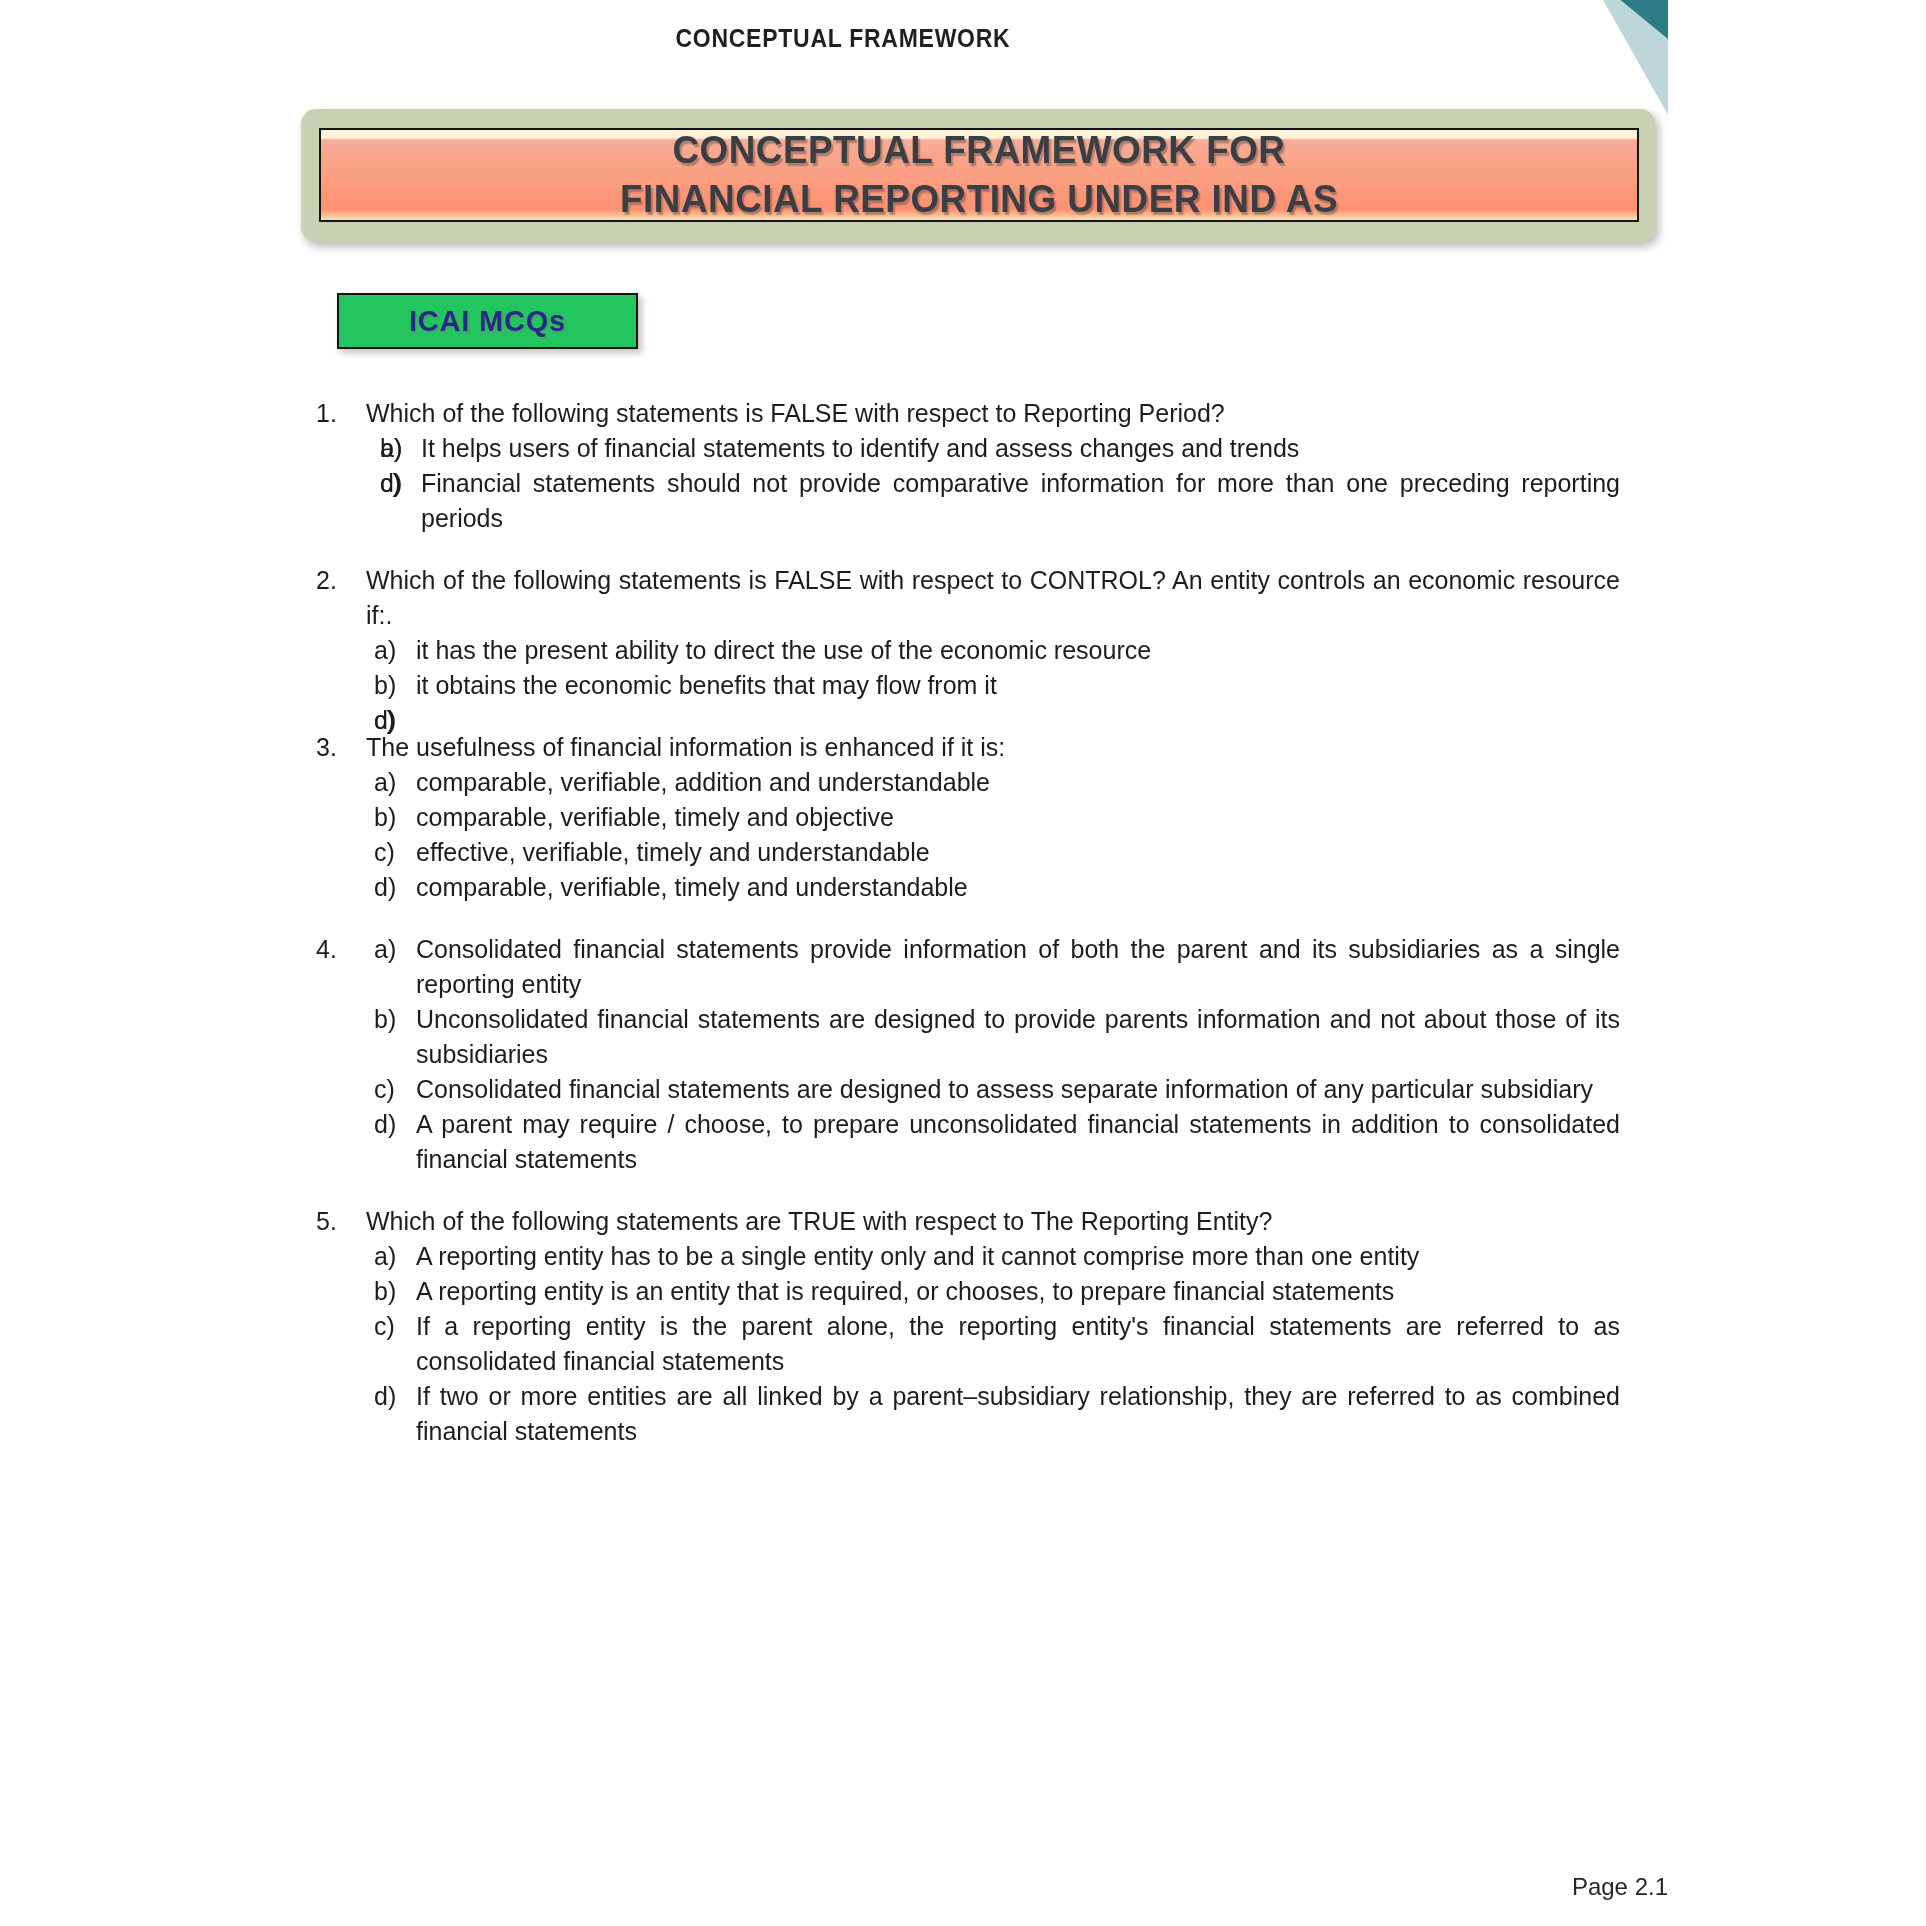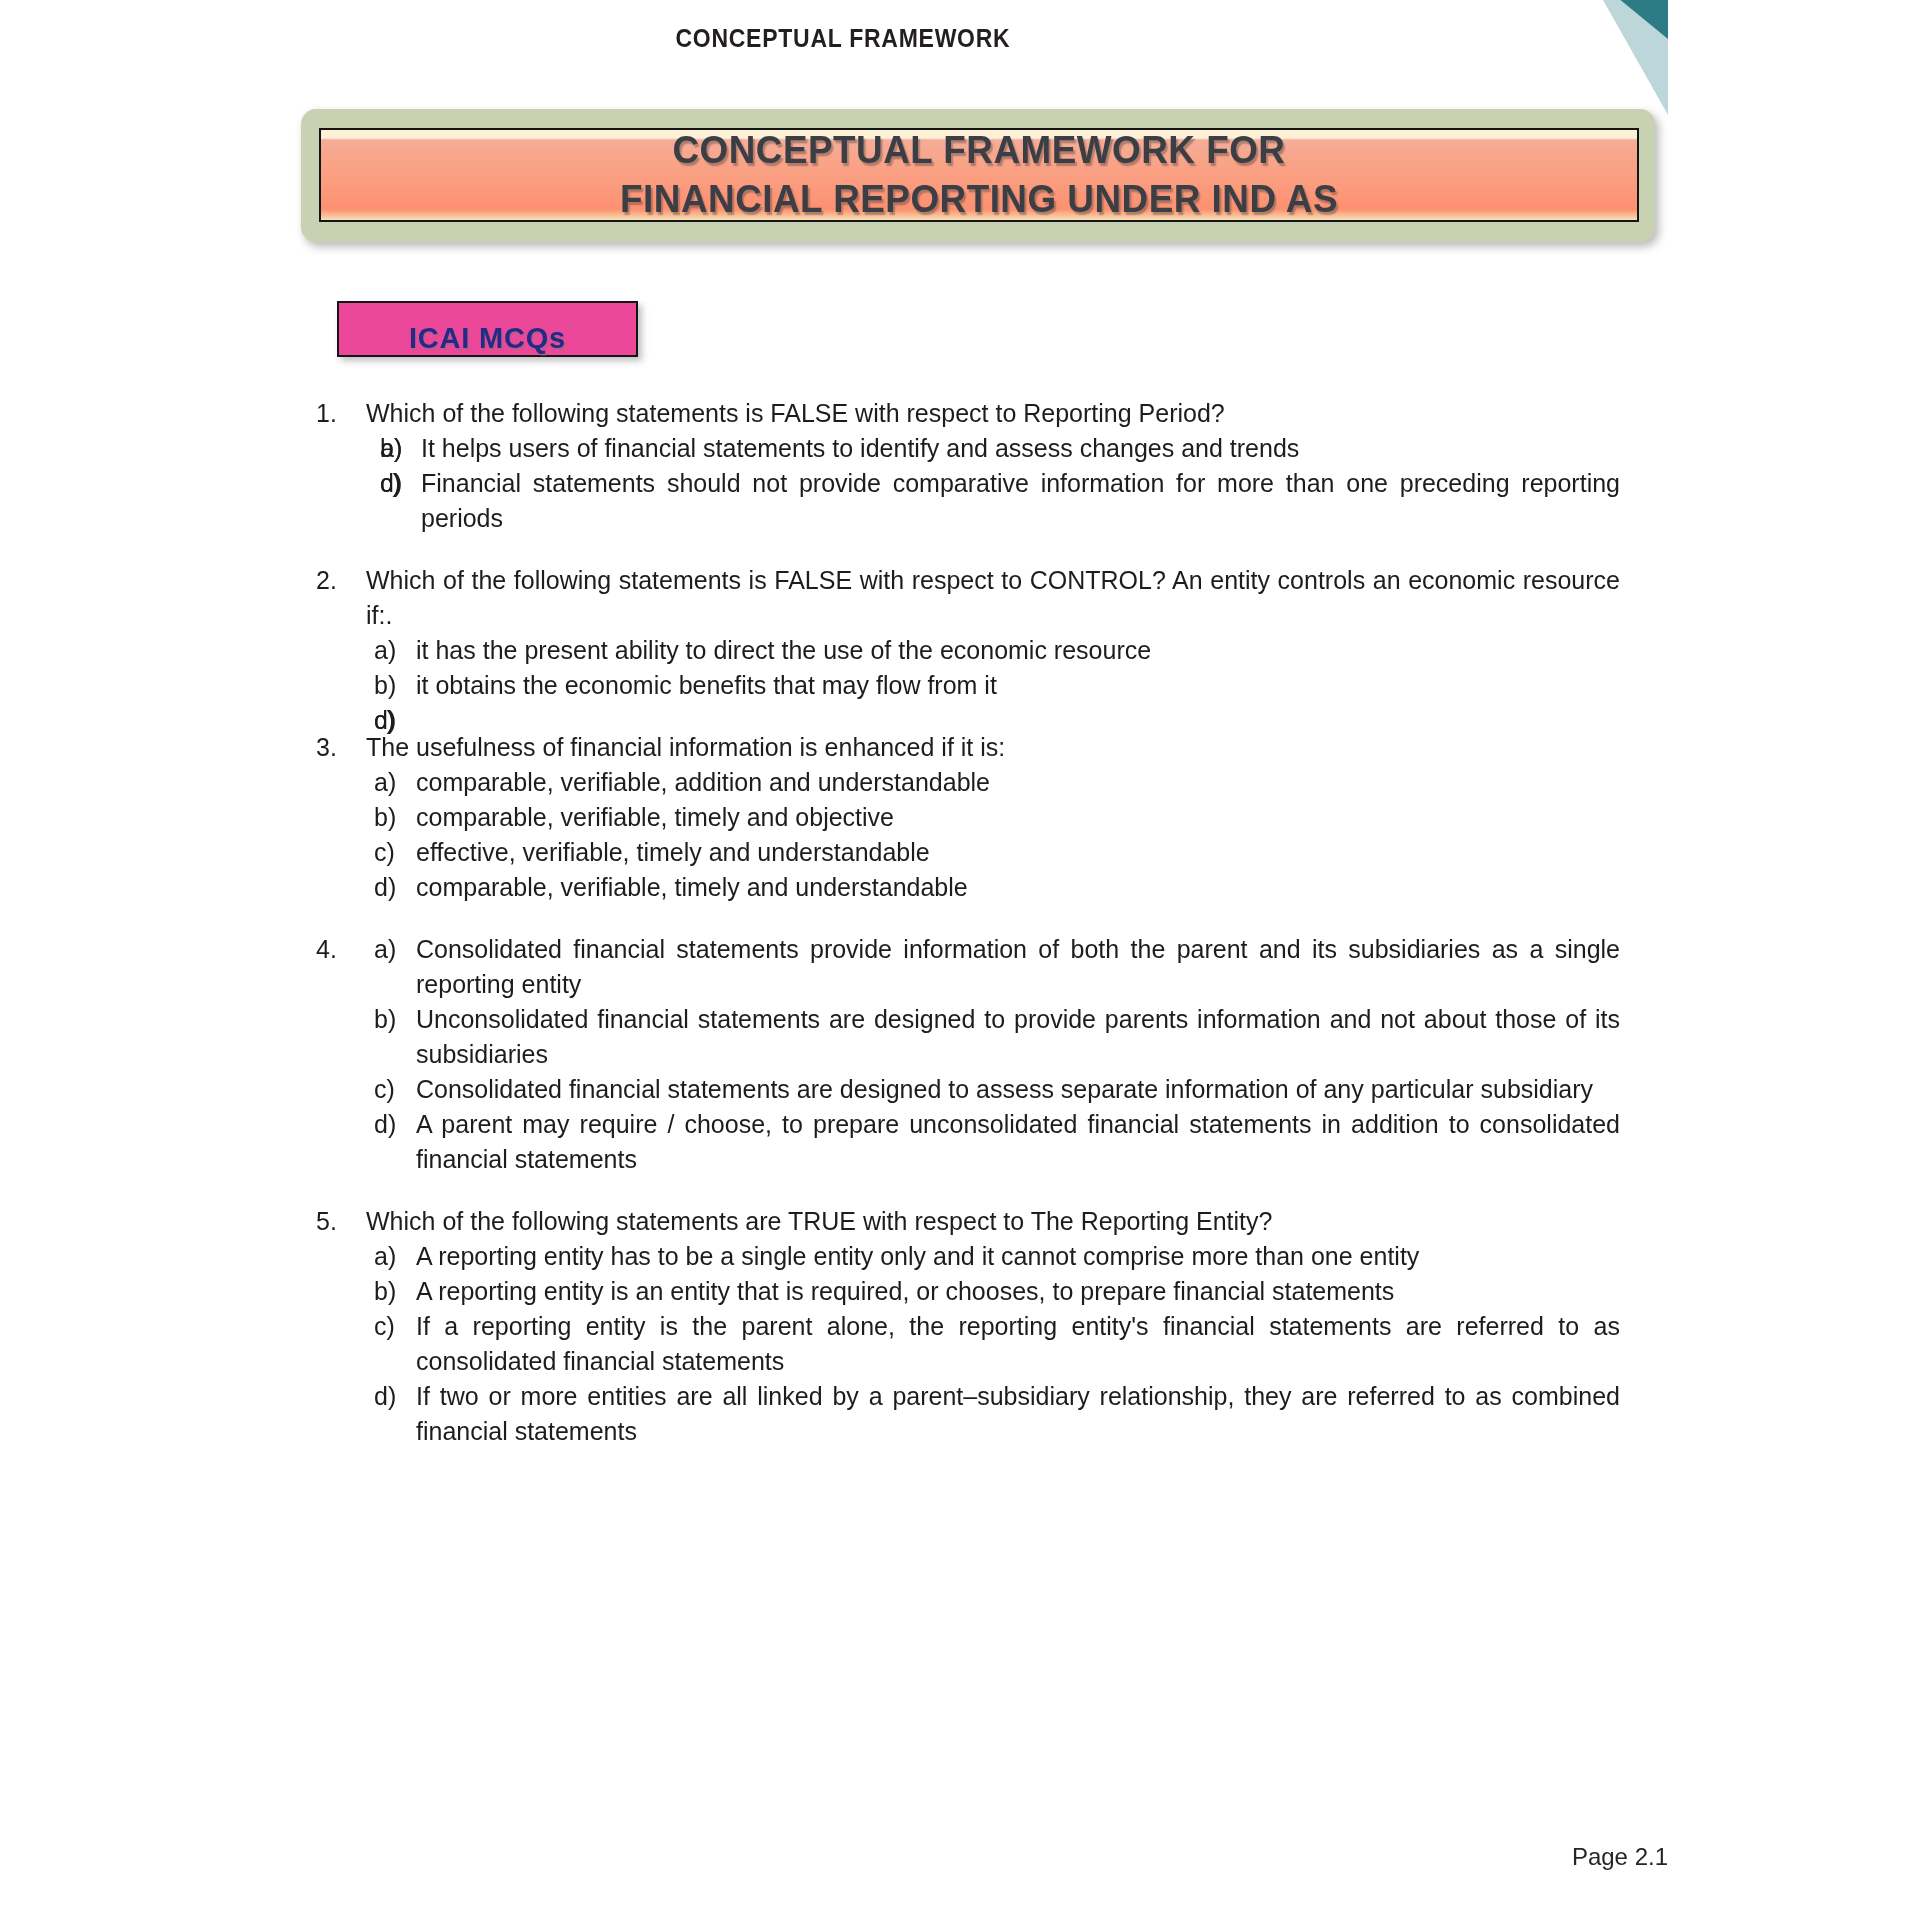--- a/index.html
+++ b/index.html
@@ -99,28 +99,27 @@
     transform: scaleX(0.97);
   }
 
   
   .badge {
     position: absolute;
     top: 293px;
     left: 337px;
     width: 301px;
     height: 56px;
-    background: #ec4899;
+    background: #22c55e;
     border: 2.5px solid #141414;
     box-sizing: border-box;
     display: flex;
-    align-items: flex-end;
+    align-items: center;
     justify-content: center;
     box-shadow: 3.5px 4px 6.5px rgba(120,120,120,0.45);
-    margin-top: 8px;
   }
   .badge-label {
     font-size: 29px;
     font-weight: bold;
     color: #252a86;
     letter-spacing: 0.8px;
     text-shadow: 1.5px 2px 1px rgba(120,120,120,0.45);
   }
 
   
@@ -177,21 +176,21 @@
   }
   
   .question.indent-deep .option { padding-left: 105px; }
   .question.indent-deep .opt-letter { left: 64px; }
 
   
   .footer {
     position: absolute;
     left: 0;
     right: 0;
-    bottom: 55px;
+    bottom: 25px;
     padding-right: 258px;
     text-align: right;
     font-size: 24px;
     color: #262626;
   }
 </style>
 </head>
 <body>
 
 <div id="page">

